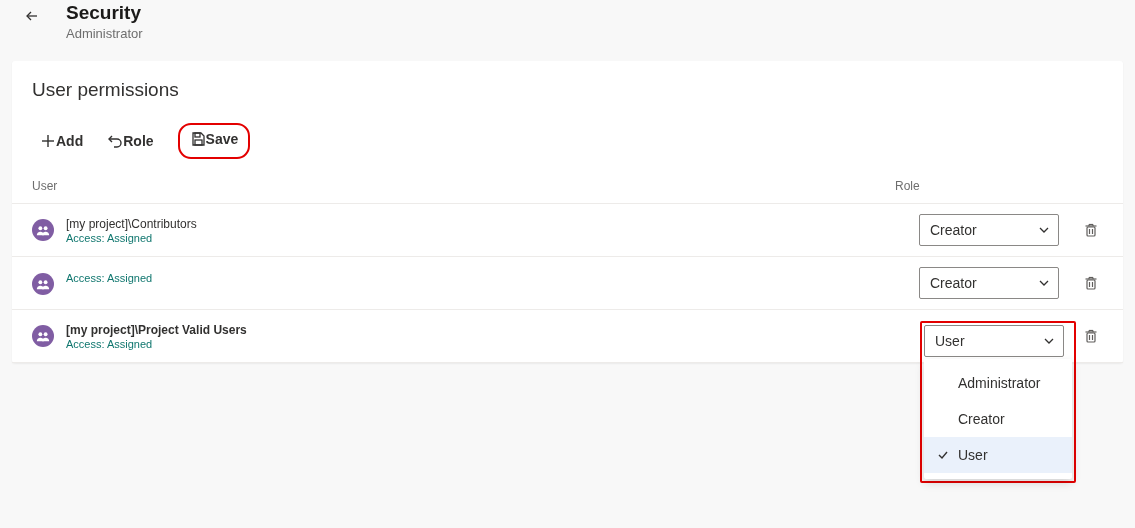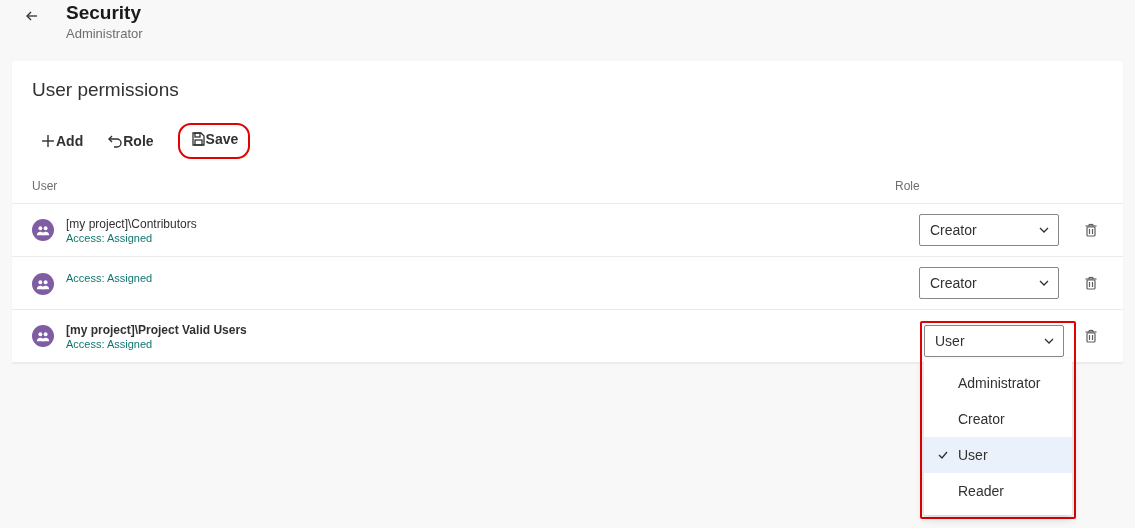--- a/index.html
+++ b/index.html
@@ -360,20 +360,16 @@
         <span>Creator</span>
       </div>
       <div class="dd-item selected">
         <span class="dd-check">
           <svg width="12" height="12" viewBox="0 0 12 12" fill="none" stroke="#323130" stroke-width="1.4">
               <polyline points="2,6 5,9 10,3"></polyline>
             </svg>
         </span>
         <span>User</span>
       </div>
-      <div class="dd-item">
-        <span class="dd-check"></span>
-        <span>Reader</span>
-      </div>
     </div>
   </div>
 
 </div>
 
 </body></html>

